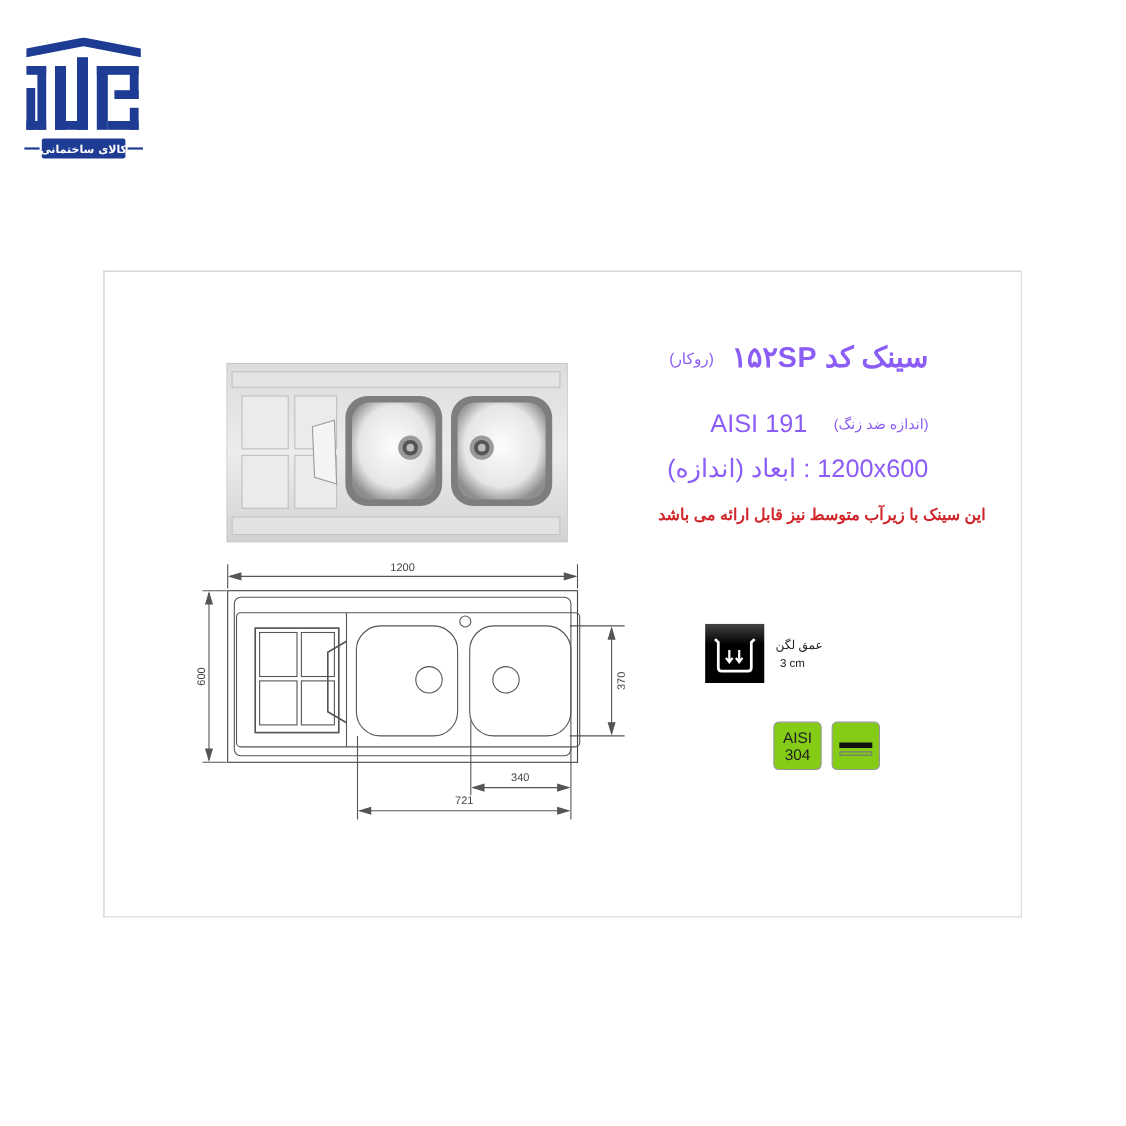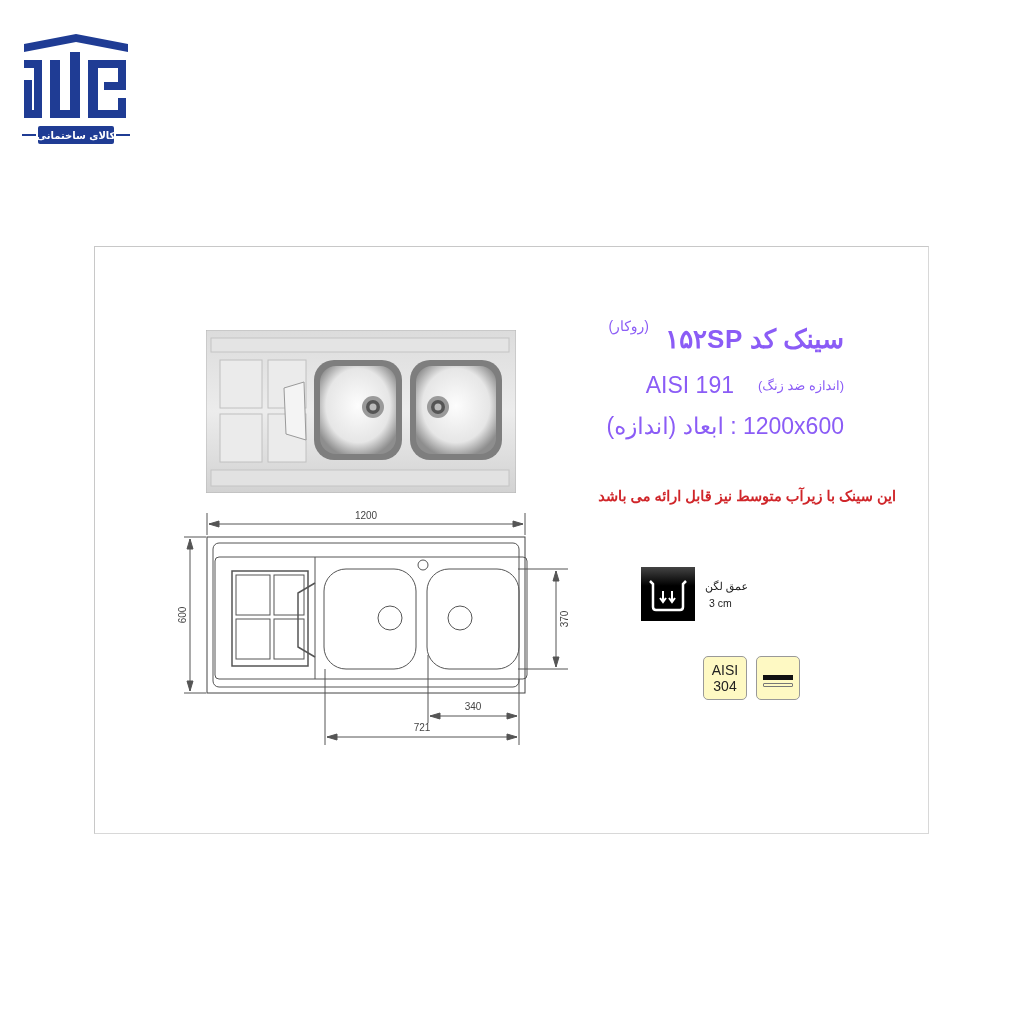--- a/index.html
+++ b/index.html
@@ -2,30 +2,30 @@
 <html><head>
 <meta charset="utf-8">
 <style>
   html, body { margin:0; padding:0; }
   body { width:1024px; height:1024px; background:#ffffff; position:relative; overflow:hidden; font-family:"Liberation Sans", sans-serif; }
   .logo { position:absolute; left:22px; top:34px; width:108px; height:112px; }
   .card { position:absolute; left:94px; top:246px; width:835px; height:588px; border:1.5px solid #c8c8c8; border-right-color:#d8d8d8; border-bottom-color:#d8d8d8; box-sizing:border-box; background:#fff; }
   .photo { position:absolute; left:206px; top:330px; width:310px; height:163px; }
   .drawing { position:absolute; left:178px; top:505px; width:390px; height:245px; }
   .txt { position:absolute; direction:rtl; white-space:nowrap; color:#8b5cf6; }
-  .title { right:180px; top:310px; font-size:26px; font-weight:bold; letter-spacing:0.5px;margin-top:14px; }
+  .title { right:180px; top:310px; font-size:26px; font-weight:bold; letter-spacing:0.5px; }
   .title-sub { right:375px; top:318px; font-size:14px; }
   .aisi { right:290px; top:372px; font-size:23px; direction:ltr; }
   .aisi-sub { right:180px; top:378px; font-size:13px; }
   .dims { right:180px; top:413px; font-size:23px; }
-  .note { right:128px; top:488px; font-size:14.5px; font-weight:bold; color:#d0262a; }
+  .note { right:128px; top:460px; font-size:14.5px; font-weight:bold; color:#d0262a; }
   .depth-icon { position:absolute; left:641px; top:567px; width:54px; height:54px; }
   .depth-label { position:absolute; left:705px; top:580px; font-size:11px; direction:rtl; color:#222;text-align:right; }
   .depth-val { position:absolute; left:709px; top:597px; font-size:10.5px; color:#222; }
-  .badge { position:absolute; top:656px; width:44px; height:44px; border:1.5px solid #999; border-radius:5px; box-sizing:border-box; background:#fef9c3; }
+  .badge { position:absolute; top:656px; width:44px; height:44px; border:1.5px solid #999; border-radius:5px; box-sizing:border-box; background:#84cc16; }
   .badge-aisi { left:703px; display:flex; flex-direction:column; align-items:center; justify-content:center; font-size:14px; line-height:16px; color:#222; }
   .badge-finish { left:756px; }
   .finish-dark { position:absolute; left:6px; right:6px; top:18px; height:5px; background:#111; }
   .finish-light { position:absolute; left:6px; right:6px; top:26px; height:4px; border:1px solid #777; border-radius:1px; box-sizing:border-box; }
 </style>
 </head>
 <body>
 
 <div class="logo">
   <svg width="108" height="112" viewBox="0 0 108 112">

